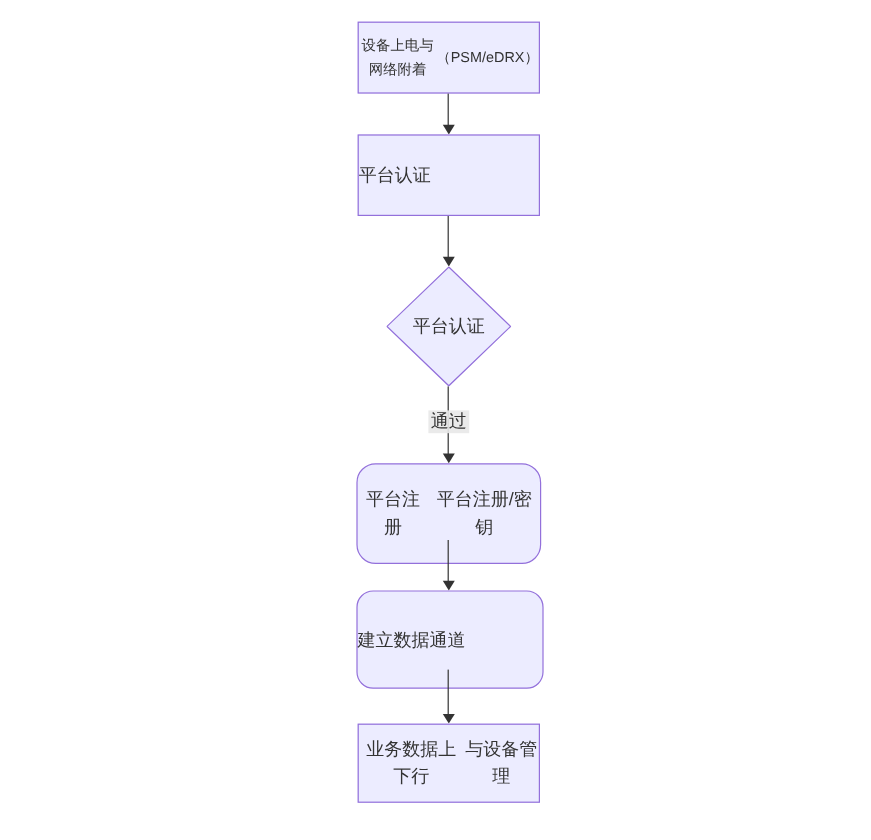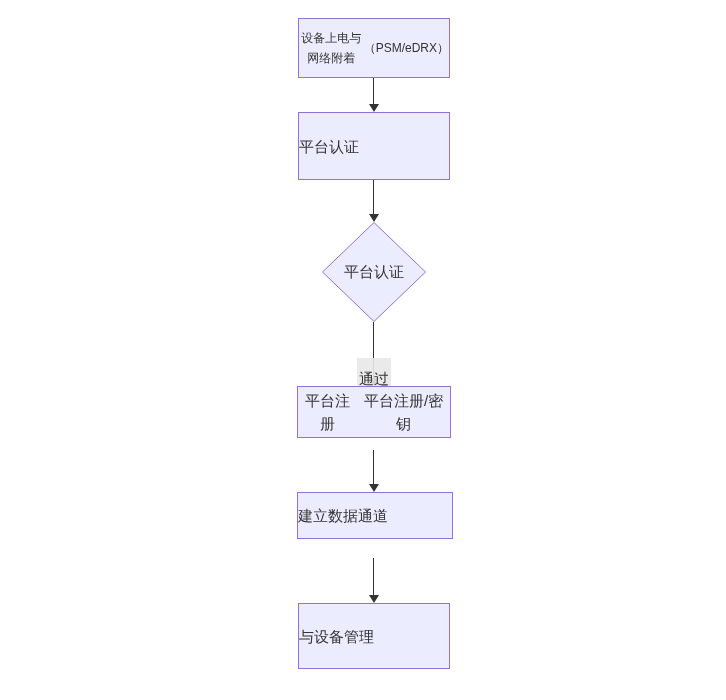--- a/index.html
+++ b/index.html
@@ -28,22 +28,22 @@
     flex-direction: row;
     align-items: center;
     justify-content: space-between;
     text-align: center;
     font-size: 15px;
     line-height: 23px;
     box-sizing: border-box;
   }
   .n1 { top: 18px;  left: 298px; width: 152px; height: 60px; font-size: 12px; line-height: 20px; }
   .n2 { top: 112px; left: 298px; width: 152px; height: 68px; }
-  .n4 { top: 386px; left: 297px; width: 154px; height: 52px; }
-  .n5 { top: 492px; left: 297px; width: 156px; height: 47px; }
+  .n4 { top: 386px; left: 297px; width: 154px; height: 84px; border-radius: 16px; }
+  .n5 { top: 492px; left: 297px; width: 156px; height: 82px; border-radius: 14px; }
   .n6 { top: 603px; left: 298px; width: 152px; height: 66px; }
   .diamond { position: absolute; top: 222px; left: 322px; width: 104px; height: 100px; }
   .diamond svg { display: block; width: 104px; height: 100px; }
   .diamond polygon { fill: var(--node-fill); stroke: var(--node-border); stroke-width: 1; }
   .diamond .dlabel {
     position: absolute; inset: 0;
     display: flex; align-items: center; justify-content: center;
     font-size: 15px;
   }
   .arrow { position: absolute; left: 369px; width: 10px; }
@@ -59,24 +59,24 @@
     border-right: 5px solid transparent;
     border-top: 8px solid var(--arrow-color);
   }
   .a1 { top: 78px;  height: 34px; }
   .a2 { top: 180px; height: 42px; }
   .a3 { top: 322px; height: 64px; }
   .a4 { top: 450px; height: 42px; }
   .a5 { top: 558px; height: 45px; }
   .edge-label {
     position: absolute;
-    left: 374px; top: 358px;
+    left: 374px; top: 342px;
     transform: translateX(-50%);
     background: var(--label-bg);
-    padding: 11px 2px;
+    padding: 0 2px;
     font-size: 15px;
     line-height: 19px;
     white-space: nowrap;
   }
 </style>
 </head>
 <body>
 
 <div class="canvas">
 
@@ -126,16 +126,17 @@
   <div class="node n5">
     <span>建立数据通道</span>
   </div>
 
   <div class="arrow a5">
     <div class="line"></div>
     <div class="head"></div>
   </div>
 
   <div class="node n6">
+    <span>业务数据上下行</span>
     <span>与设备管理</span>
   </div>
 
 </div>
 
 </body></html>

